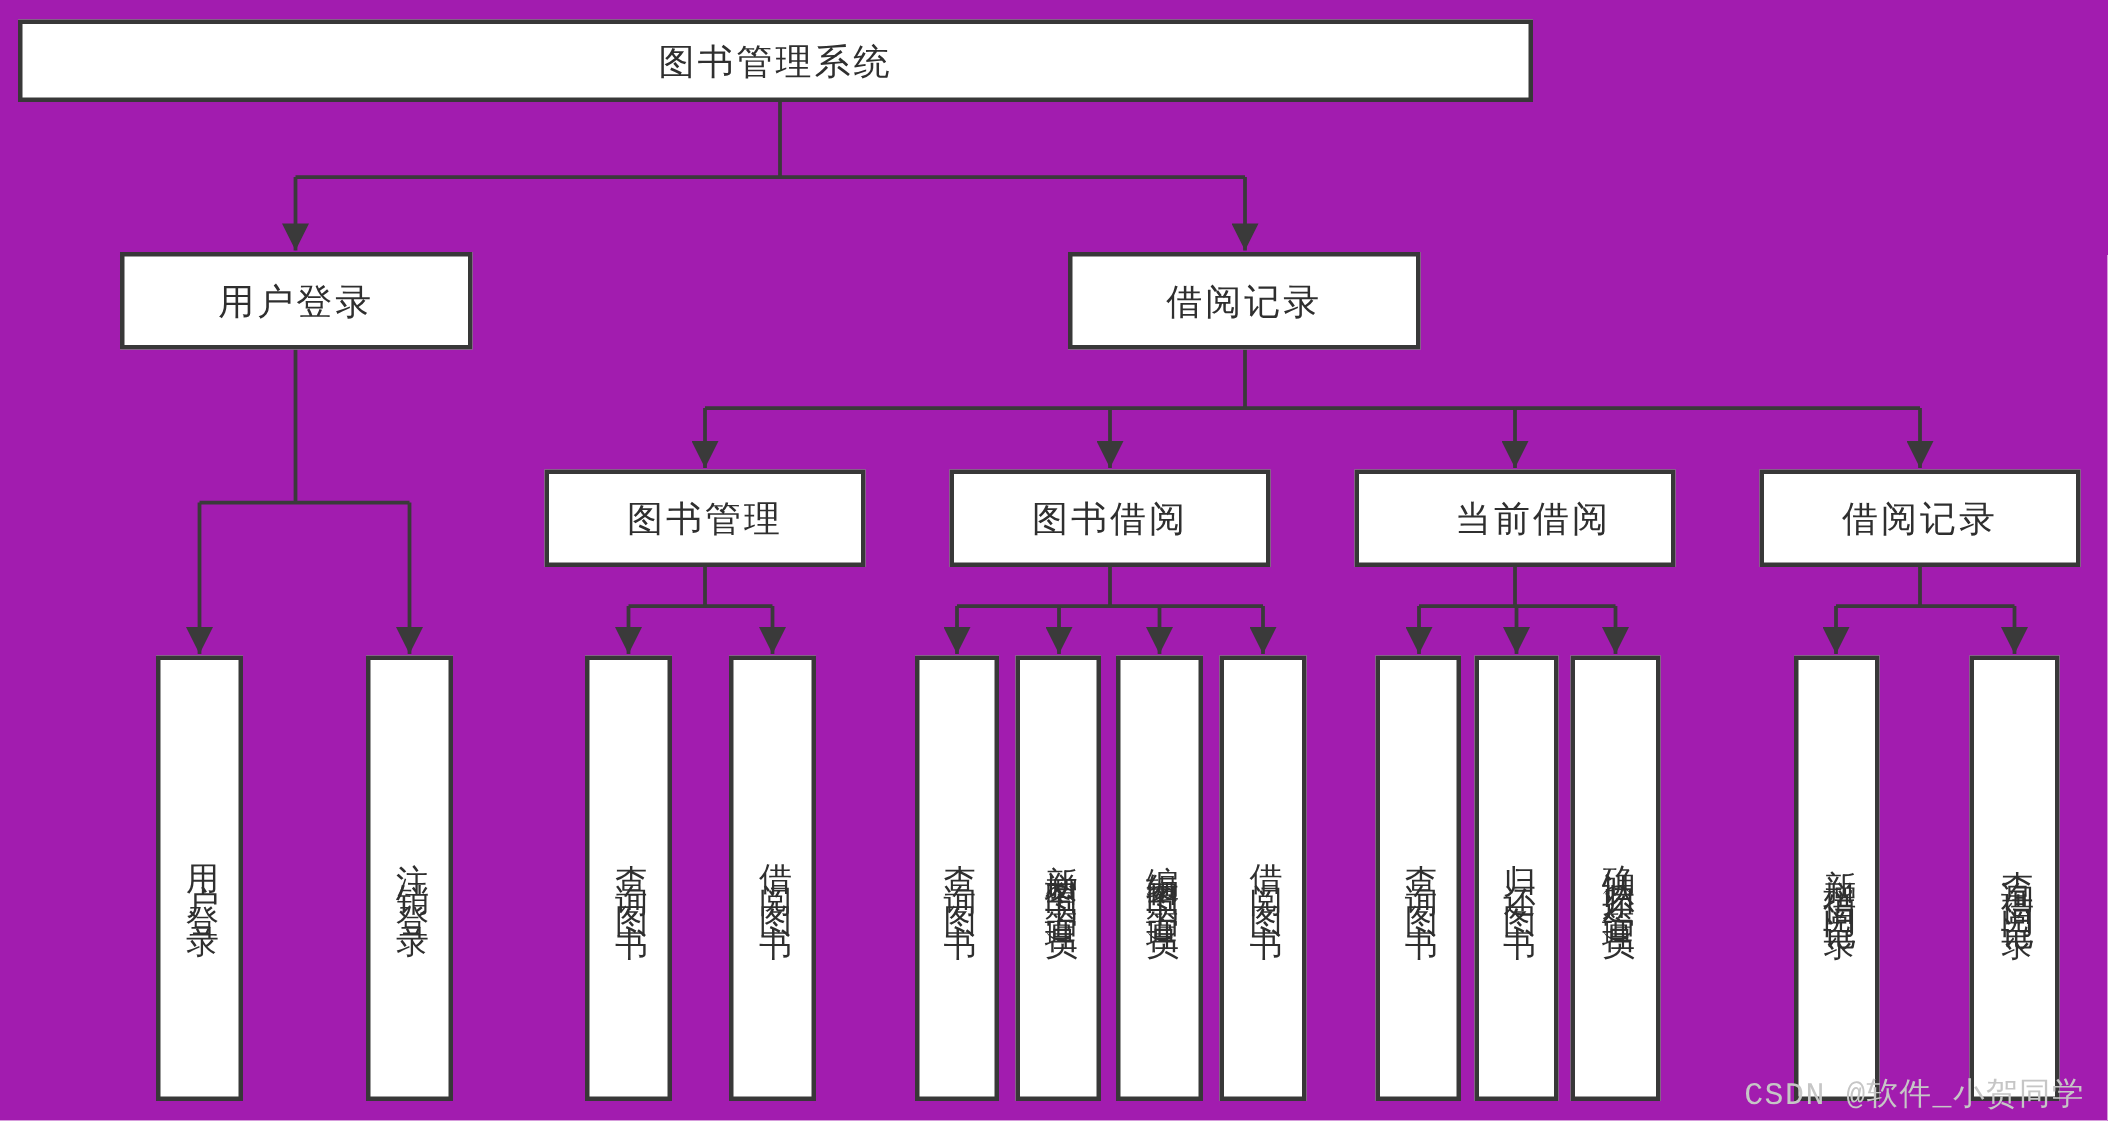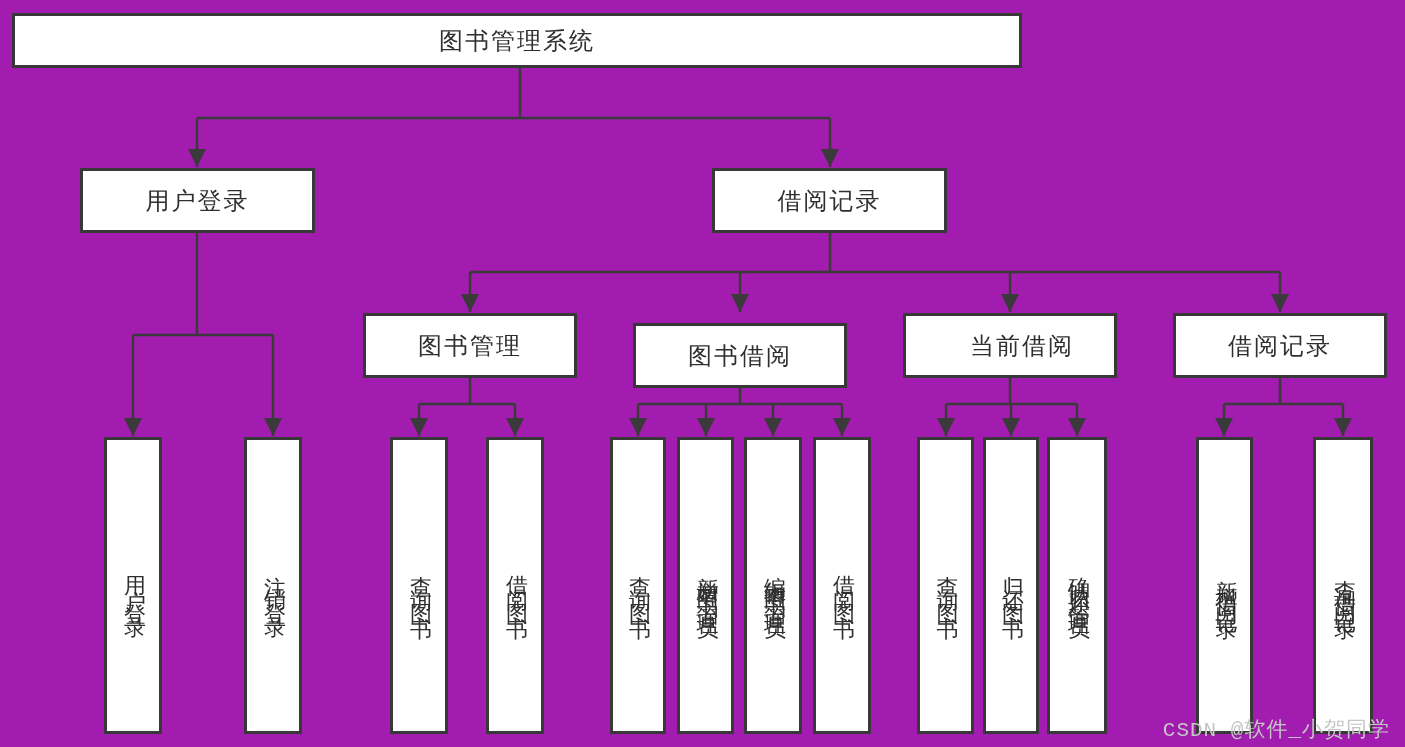--- a/index.html
+++ b/index.html
@@ -99,21 +99,21 @@
   <div class="hbox" style="left:80px;top:168px;width:235px;height:65px;">
     <span>用户登录</span>
   </div>
   <div class="hbox" style="left:712px;top:168px;width:235px;height:65px;">
     <span>借阅记录</span>
   </div>
 
   <div class="hbox" style="left:363px;top:313px;width:214px;height:65px;">
     <span>图书管理</span>
   </div>
-  <div class="hbox" style="left:633px;top:313px;width:214px;height:65px;margin-top:10px;">
+  <div class="hbox" style="left:633px;top:313px;width:214px;height:65px;">
     <span>图书借阅</span>
   </div>
   <div class="hbox" style="left:903px;top:313px;width:214px;height:65px;padding-left:24px;">
     <span>当前借阅</span>
   </div>
   <div class="hbox" style="left:1173px;top:313px;width:214px;height:65px;">
     <span>借阅记录</span>
   </div>
 
   <div class="vbox" style="left:104px;width:58px;">

